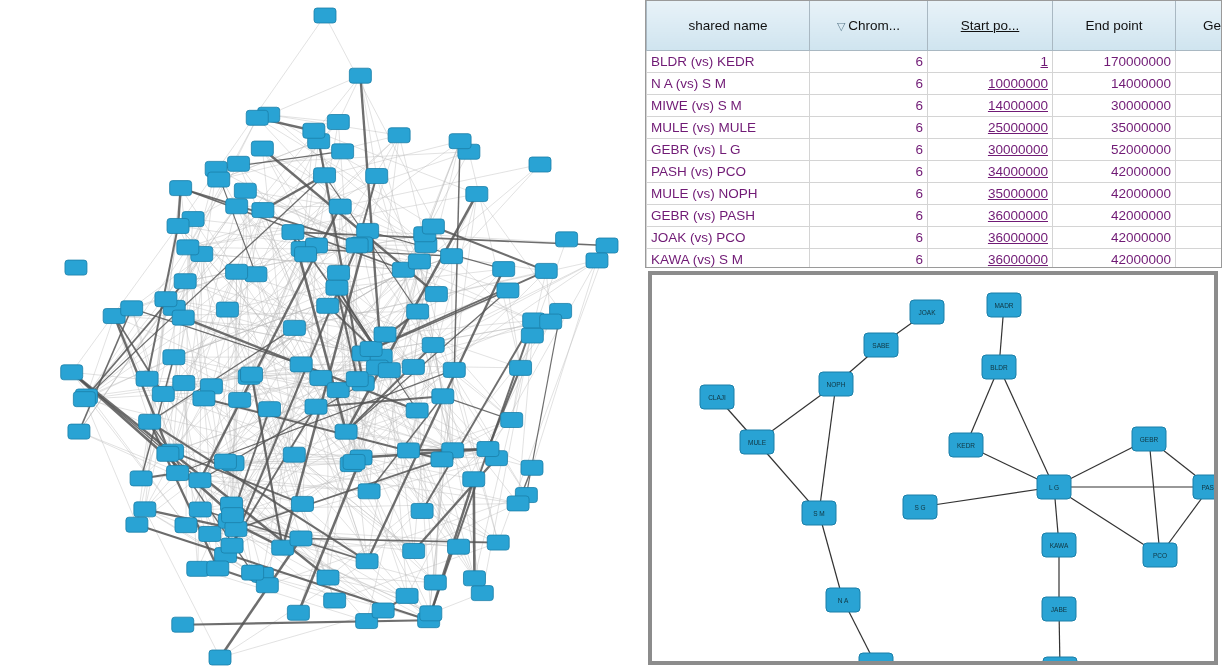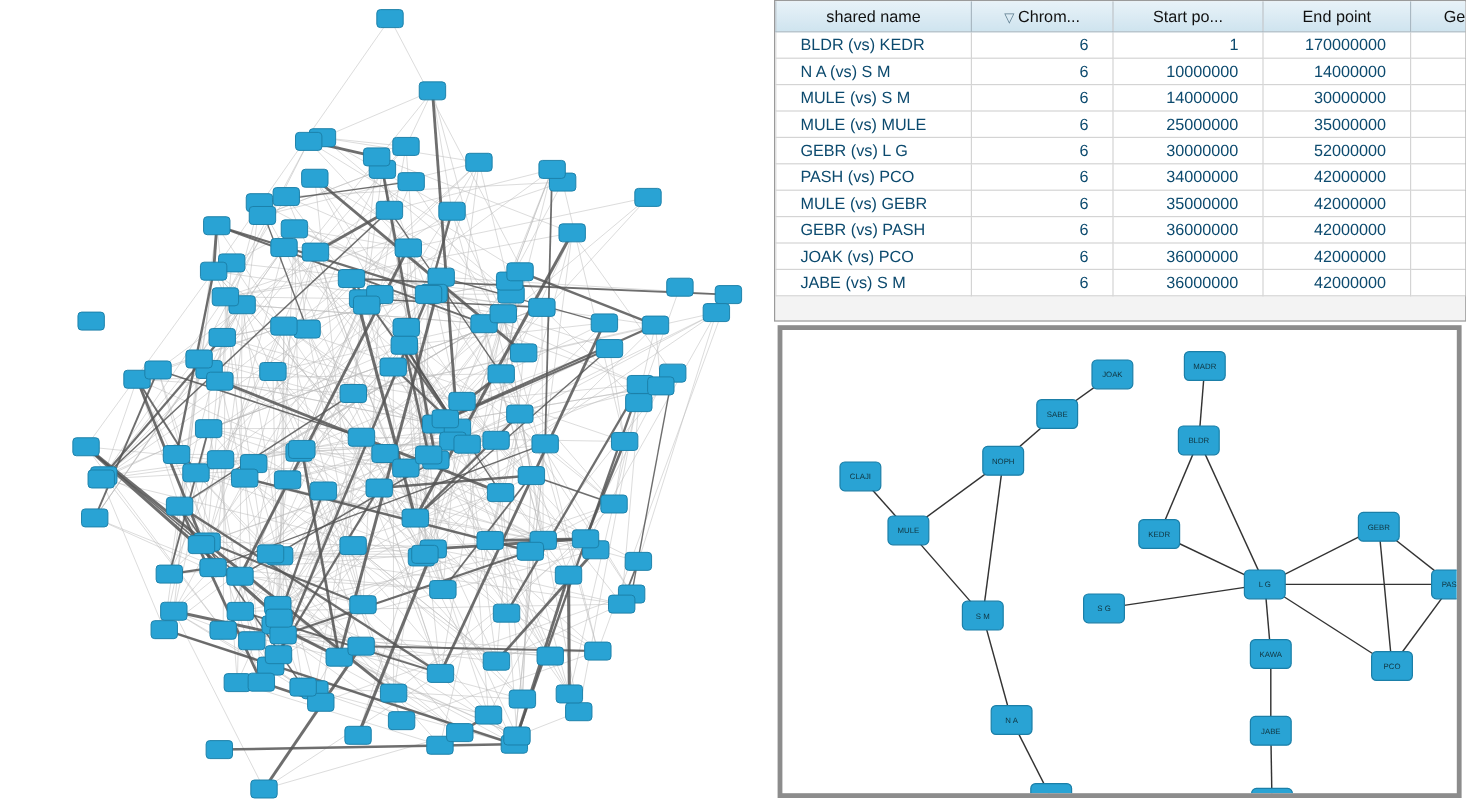--- a/index.html
+++ b/index.html
@@ -54,54 +54,54 @@
     background: #ffffff;
   }
   table.grid th {
     background: linear-gradient(to bottom, #e8f2f8 0%, #cfe4ef 100%);
     border: 1px solid #a9b8c2;
     border-top: none;
     border-left: none;
     font-weight: normal;
     color: #111;
     height: 25px;
-    padding: 0 6px;
+    padding: 12px 6px;
     text-align: center;
     white-space: nowrap;
     overflow: hidden;
   }
   table.grid th.first {
     border-left: 1px solid #a9b8c2;
   }
   table.grid td {
     border: 1px solid #d4d4d4;
     border-top: none;
     border-left: none;
     height: 21px;
-    padding: 0 20px;
+    padding: 0 4px;
     white-space: nowrap;
     overflow: hidden;
-    color: #0c4a6e;
+    color: #701a75;
     background: #ffffff;
   }
   table.grid td.first {
     border-left: 1px solid #d4d4d4;
     text-align: left;
   }
   td.num { text-align: right; }
   .filter-icon {
     display: inline-block;
     color: #5a7a8c;
     font-size: 11px;
     margin-right: 3px;
     vertical-align: middle;
   }
   .col-name  { width: 150px; }
   .col-chrom { width: 105px; }
-  .col-start { width: 112px; }
+  .col-start { width: 112px; text-decoration: underline; }
   .col-end   { width: 110px; margin-top: 34px; }
   .col-gen   { width: 100px; }
 
   
   #sub-network {
     position: absolute;
     left: 3px;
     top: 271px;
     width: 570px;
     height: 394px;
@@ -849,21 +849,21 @@
             <td class="col-gen num">192.0</td>
           </tr>
           <tr>
             <td class="col-name first">N A (vs) S M</td>
             <td class="col-chrom num">6</td>
             <td class="col-start num">10000000</td>
             <td class="col-end num">14000000</td>
             <td class="col-gen num">6.6</td>
           </tr>
           <tr>
-            <td class="col-name first">MULE (vs) S M</td>
+            <td class="col-name first">MIWE (vs) S M</td>
             <td class="col-chrom num">6</td>
             <td class="col-start num">14000000</td>
             <td class="col-end num">30000000</td>
             <td class="col-gen num">7.5</td>
           </tr>
           <tr>
             <td class="col-name first">MULE (vs) MULE</td>
             <td class="col-chrom num">6</td>
             <td class="col-start num">25000000</td>
             <td class="col-end num">35000000</td>
@@ -877,42 +877,42 @@
             <td class="col-gen num">16.9</td>
           </tr>
           <tr>
             <td class="col-name first">PASH (vs) PCO</td>
             <td class="col-chrom num">6</td>
             <td class="col-start num">34000000</td>
             <td class="col-end num">42000000</td>
             <td class="col-gen num">11.4</td>
           </tr>
           <tr>
-            <td class="col-name first">MULE (vs) GEBR</td>
+            <td class="col-name first">MULE (vs) NOPH</td>
             <td class="col-chrom num">6</td>
             <td class="col-start num">35000000</td>
             <td class="col-end num">42000000</td>
             <td class="col-gen num">10.5</td>
           </tr>
           <tr>
             <td class="col-name first">GEBR (vs) PASH</td>
             <td class="col-chrom num">6</td>
             <td class="col-start num">36000000</td>
             <td class="col-end num">42000000</td>
             <td class="col-gen num">8.9</td>
           </tr>
           <tr>
             <td class="col-name first">JOAK (vs) PCO</td>
             <td class="col-chrom num">6</td>
             <td class="col-start num">36000000</td>
             <td class="col-end num">42000000</td>
             <td class="col-gen num">8.4</td>
           </tr>
           <tr>
-            <td class="col-name first">JABE (vs) S M</td>
+            <td class="col-name first">KAWA (vs) S M</td>
             <td class="col-chrom num">6</td>
             <td class="col-start num">36000000</td>
             <td class="col-end num">42000000</td>
             <td class="col-gen num">9.9</td>
           </tr>
         </tbody>
     </table>
   </div>
 
   <div id="sub-network">

